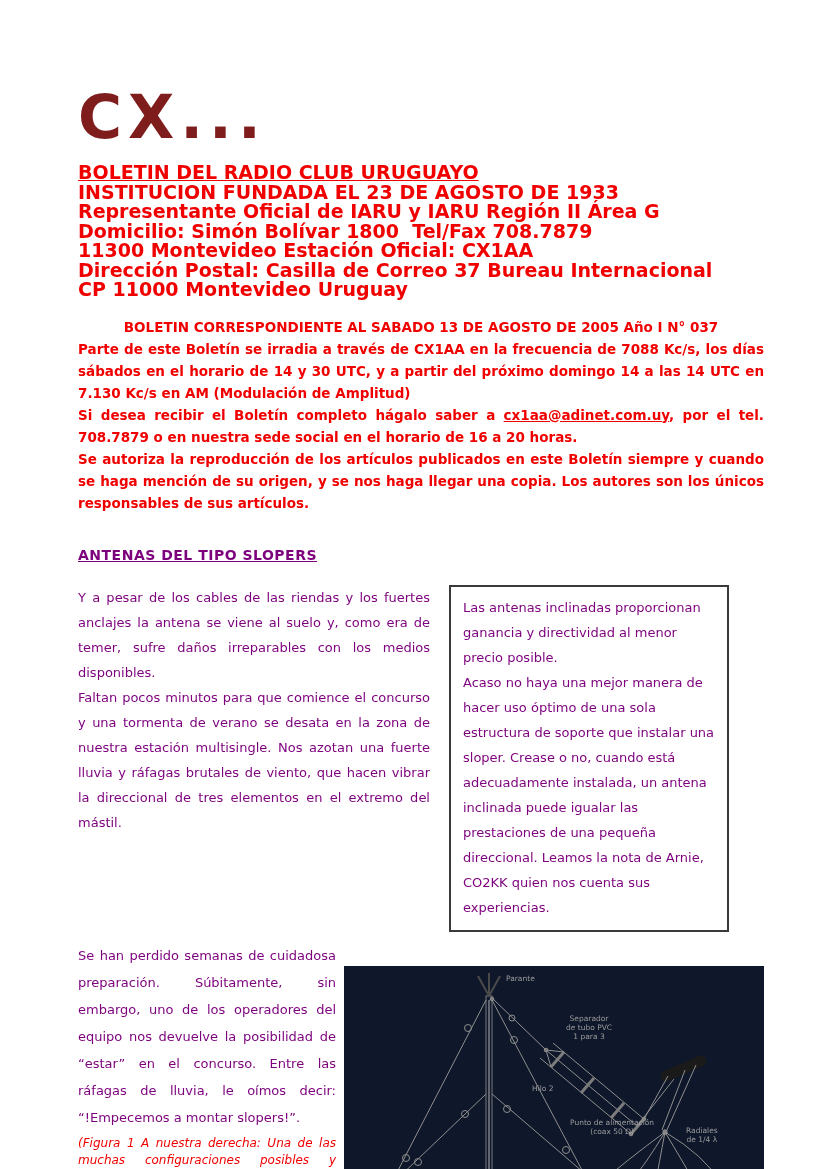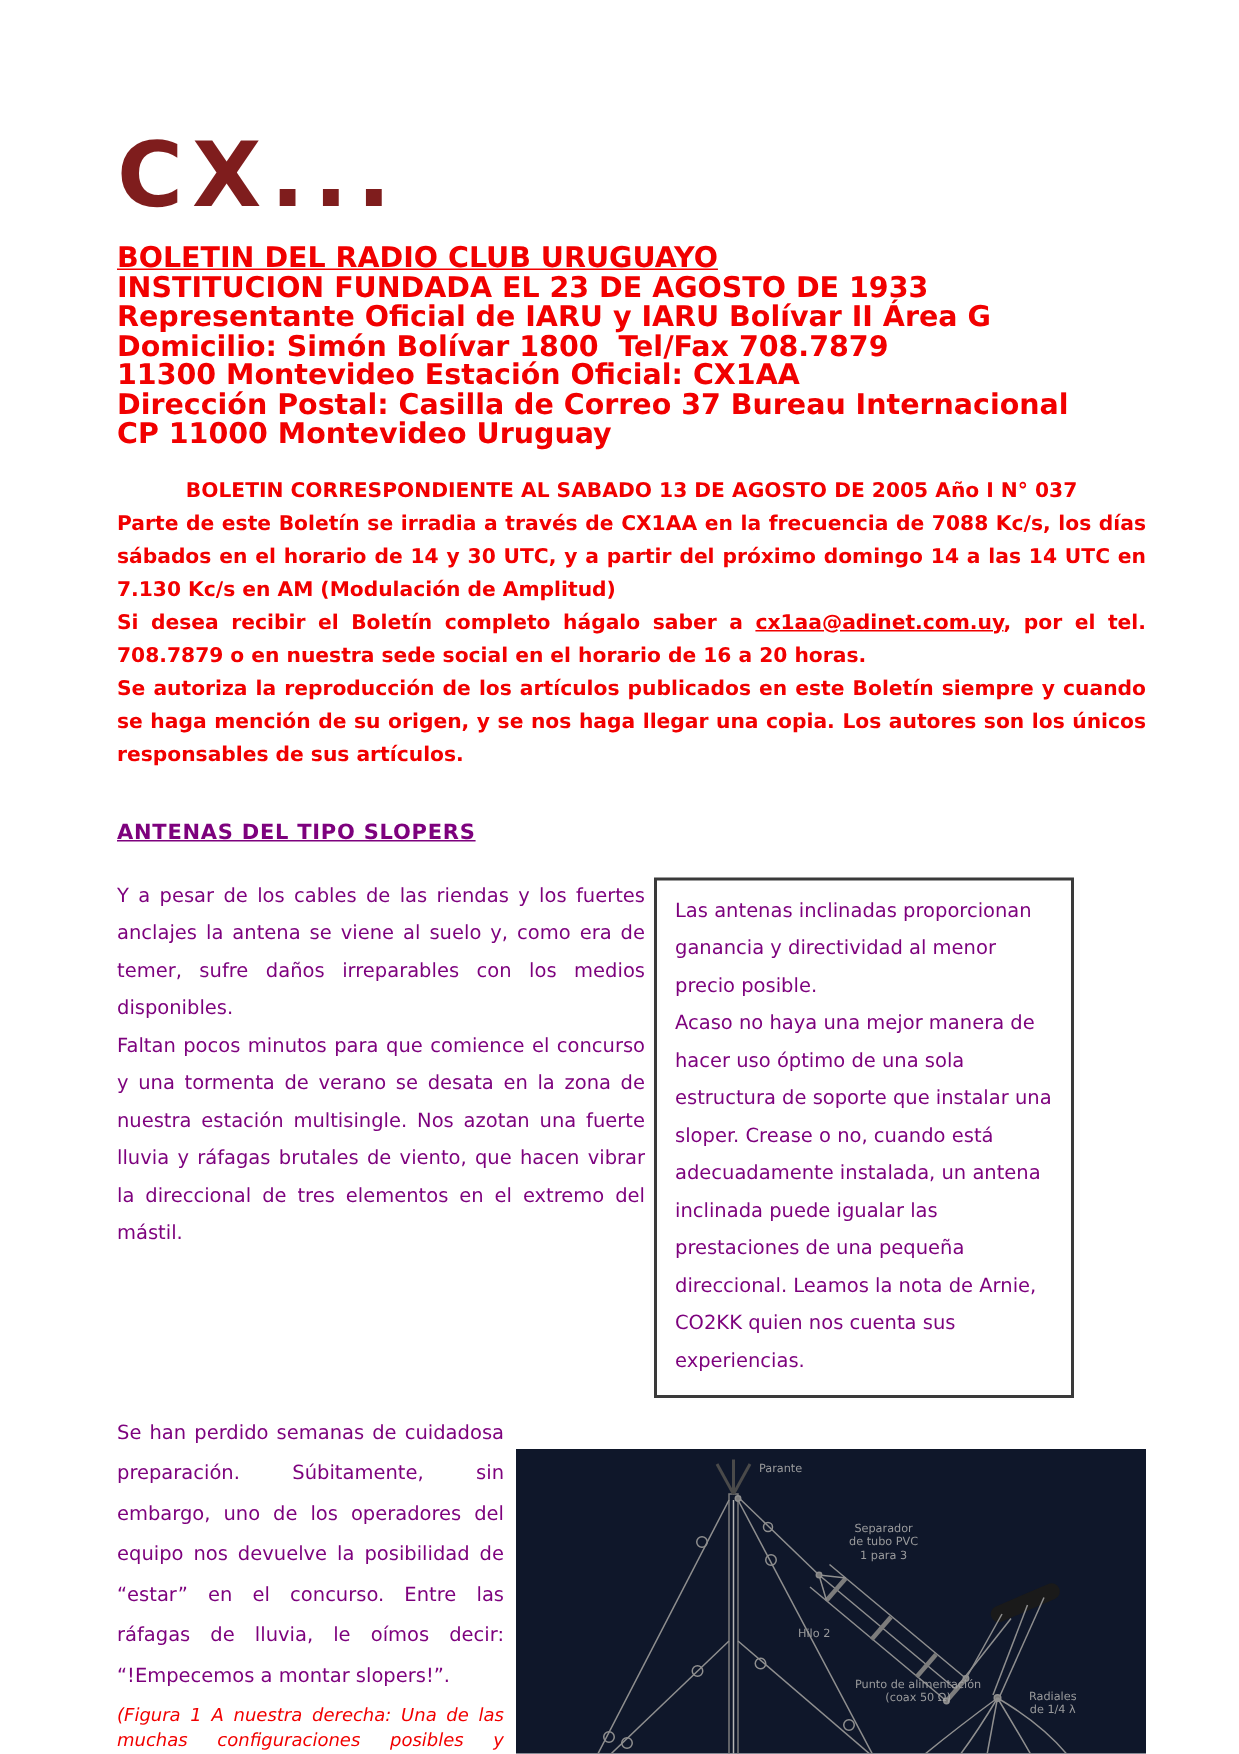--- a/index.html
+++ b/index.html
@@ -41,21 +41,21 @@
     text-decoration:underline; letter-spacing:0.5px;
   }
 
   
   .columns { display:flex; margin-top:22px; }
   .col-left { width:352px; }
   .col-left p {
     color:#7d017d; font-size:13px; line-height:25px; text-align:justify;
   }
   .side-box {
-    margin-left:6px; width:280px; align-self:flex-start;
+    margin-left:19px; width:280px; align-self:flex-start;
     border:2px solid #3a3a3a; padding:8px 12px 10px 12px;
   }
   .side-box p {
     color:#7d017d; font-size:13px; line-height:25px;
   }
 
   
   .figwrap { margin-top:10px; }
   .figwrap::after { content:""; display:block; clear:both; }
   .story {
@@ -77,21 +77,21 @@
   svg { display:block; }
 </style>
 </head>
 <body>
 
 <div class="doc-title">CX...</div>
 
 <div class="masthead">
   <p class="org">BOLETIN DEL RADIO CLUB URUGUAYO</p>
   <p>INSTITUCION FUNDADA EL 23 DE AGOSTO DE 1933</p>
-  <p>Representante Oficial de IARU y IARU Bolívar II Área G</p>
+  <p>Representante Oficial de IARU y IARU Región II Área G</p>
   <p>Domicilio: Simón Bolívar 1800  Tel/Fax 708.7879</p>
   <p>11300 Montevideo Estación Oficial: CX1AA</p>
   <p>Dirección Postal: Casilla de Correo 37 Bureau Internacional</p>
   <p>CP 11000 Montevideo Uruguay</p>
 </div>
 
 <div class="issue">
   <p class="heading">BOLETIN CORRESPONDIENTE AL SABADO 13 DE AGOSTO DE 2005 Año I N° 037</p>
   <p>Parte de este Boletín se irradia a través de CX1AA en la frecuencia de 7088 Kc/s, los días sábados en el horario de 14 y 30 UTC, y a partir del próximo domingo 14 a las 14 UTC en 7.130 Kc/s en AM (Modulación de Amplitud)</p>
   <p><span>Si desea recibir el Boletín completo hágalo saber a </span><a class="email">cx1aa@adinet.com.uy</a><span>, por el tel. 708.7879 o en nuestra sede social en el horario de 16 a 20 horas.</span></p>

